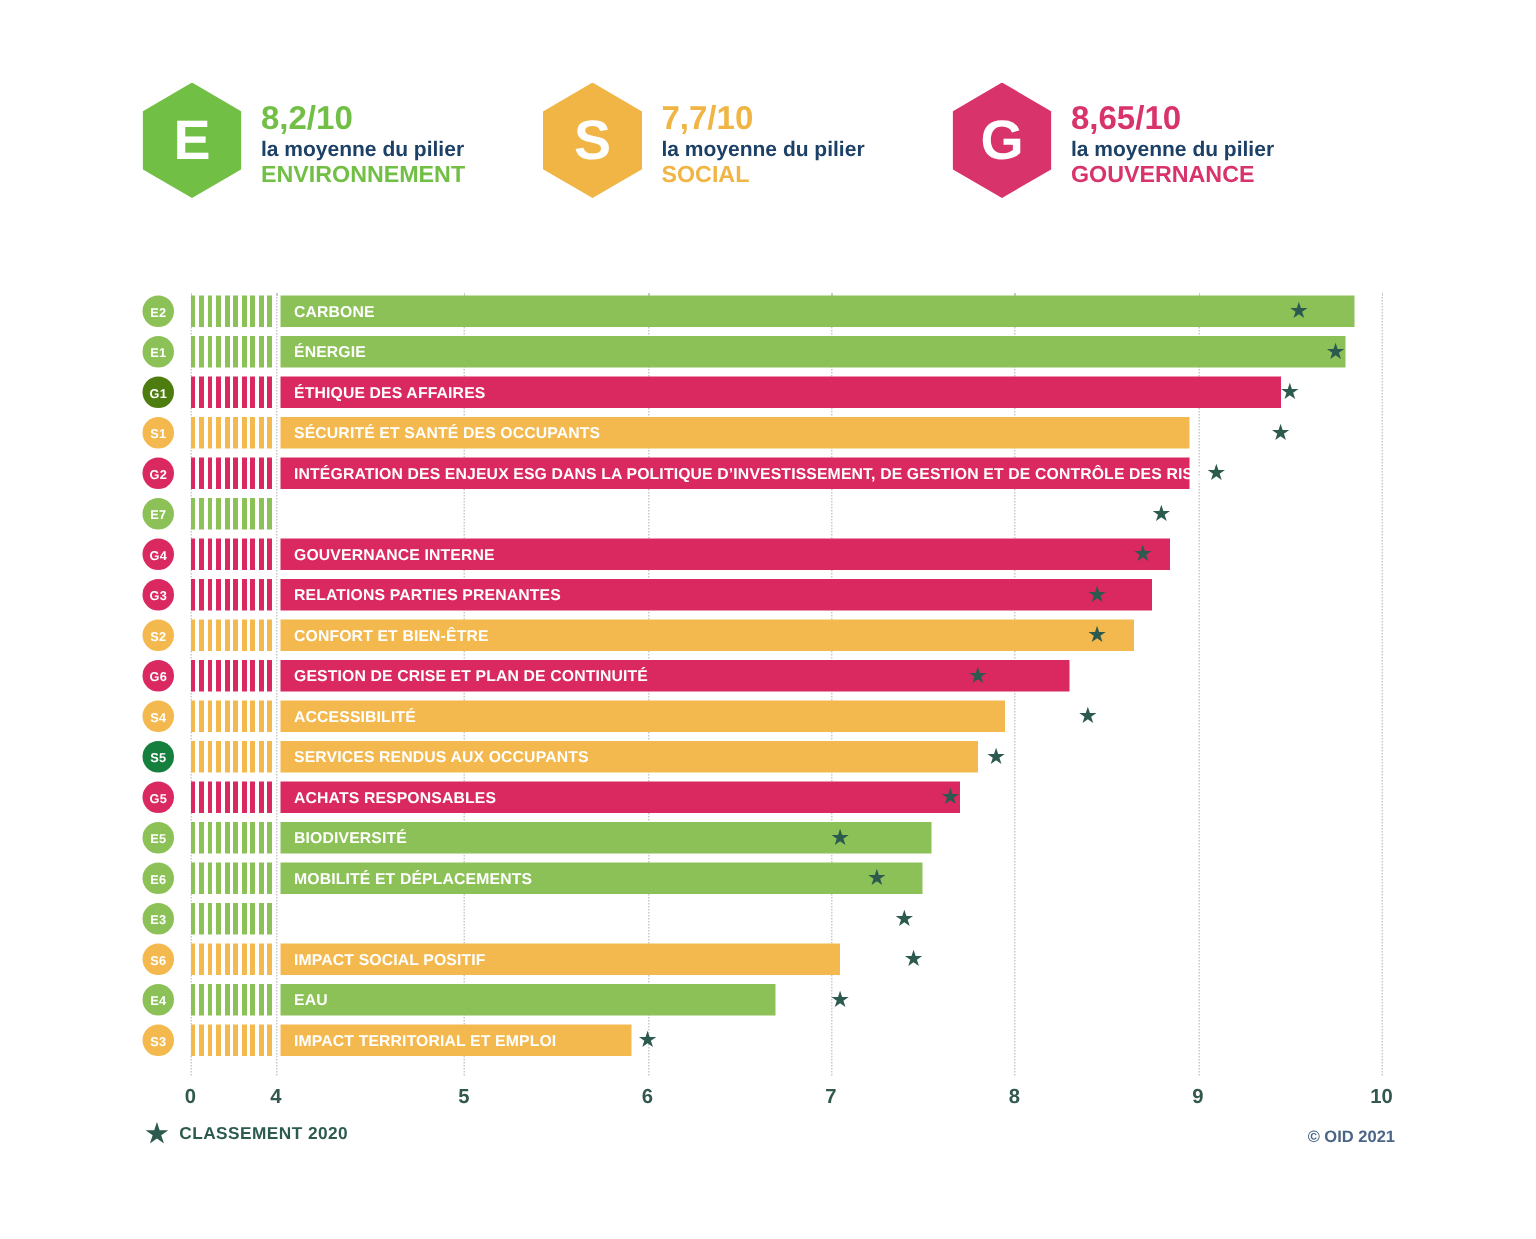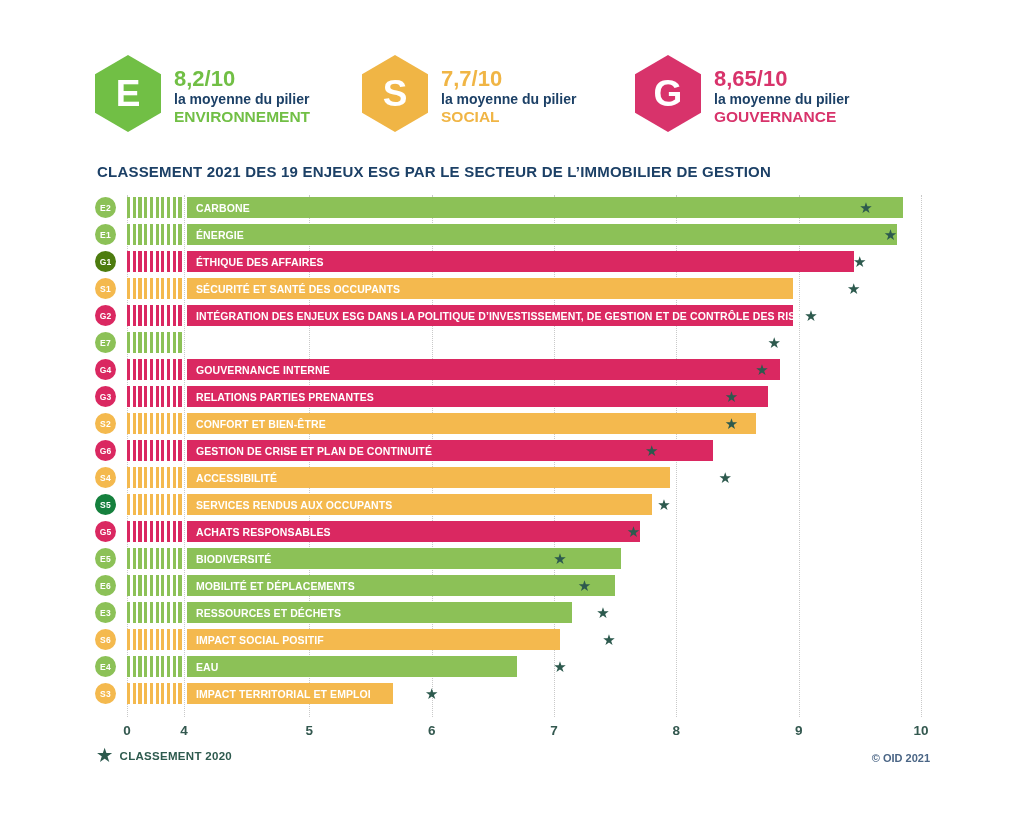--- a/index.html
+++ b/index.html
@@ -84,21 +84,20 @@
   </div>
   <div class="badge" style="left:635px">
     <div class="hex" style="background: rgb(216, 51, 107);">G</div>
     <div class="badge-text">
       <div class="badge-score" style="color: rgb(216, 51, 107);">8,65/10</div>
       <div class="badge-sub">la moyenne du pilier</div>
       <div class="badge-name" style="color: rgb(216, 51, 107);">GOUVERNANCE</div>
     </div>
   </div>
 
-  <div class="title">CLASSEMENT 2021 DES 19 ENJEUX ESG PAR LE SECTEUR DE L’IMMOBILIER DE GESTION</div>
 
   <div class="chart" id="chart">
       <div class="gridline" style="left: 30px;"></div>
       <div class="tick-label" style="left: 30px;">0</div>
       <div class="gridline" style="left: 87px;"></div>
       <div class="tick-label" style="left: 87px;">4</div>
       <div class="gridline" style="left: 212.33px;"></div>
       <div class="tick-label" style="left: 212.33px;">5</div>
       <div class="gridline" style="left: 334.66px;"></div>
       <div class="tick-label" style="left: 334.66px;">6</div>
@@ -223,23 +222,20 @@
         <div class="code" style="background: rgb(140, 193, 87);">E6</div>
         <div class="hatch" style="background: repeating-linear-gradient(90deg, rgb(140, 193, 87) 0px, rgb(140, 193, 87) 3.2px, rgb(255, 255, 255) 3.2px, rgb(255, 255, 255) 5.7px);"></div>
         <div class="bar" style="background: rgb(140, 193, 87); width: 428.155px;">
           <span class="bar-label">MOBILITÉ ET DÉPLACEMENTS</span>
         </div>
         <span class="star" style="left: 487.572px; color: rgb(45, 90, 78);">★</span>
       </div>
       <div class="row" style="top: 405px;">
         <div class="code" style="background: rgb(140, 193, 87);">E3</div>
         <div class="hatch" style="background: repeating-linear-gradient(90deg, rgb(140, 193, 87) 0px, rgb(140, 193, 87) 3.2px, rgb(255, 255, 255) 3.2px, rgb(255, 255, 255) 5.7px);"></div>
-        <div class="bar" style="background: rgb(140, 193, 87); width: 385.339px;">
-          <span class="bar-label">RESSOURCES ET DÉCHETS</span>
-        </div>
         <span class="star" style="left: 505.922px; color: rgb(45, 90, 78);">★</span>
       </div>
       <div class="row" style="top: 432px;">
         <div class="code" style="background: rgb(244, 185, 78);">S6</div>
         <div class="hatch" style="background: repeating-linear-gradient(90deg, rgb(244, 185, 78) 0px, rgb(244, 185, 78) 3.2px, rgb(255, 255, 255) 3.2px, rgb(255, 255, 255) 5.7px);"></div>
         <div class="bar" style="background: rgb(244, 185, 78); width: 373.106px;">
           <span class="bar-label">IMPACT SOCIAL POSITIF</span>
         </div>
         <span class="star" style="left: 512.038px; color: rgb(45, 90, 78);">★</span>
       </div>
@@ -247,21 +243,21 @@
         <div class="code" style="background: rgb(140, 193, 87);">E4</div>
         <div class="hatch" style="background: repeating-linear-gradient(90deg, rgb(140, 193, 87) 0px, rgb(140, 193, 87) 3.2px, rgb(255, 255, 255) 3.2px, rgb(255, 255, 255) 5.7px);"></div>
         <div class="bar" style="background: rgb(140, 193, 87); width: 330.291px;">
           <span class="bar-label">EAU</span>
         </div>
         <span class="star" style="left: 463.106px; color: rgb(45, 90, 78);">★</span>
       </div>
       <div class="row" style="top: 486px;">
         <div class="code" style="background: rgb(244, 185, 78);">S3</div>
         <div class="hatch" style="background: repeating-linear-gradient(90deg, rgb(244, 185, 78) 0px, rgb(244, 185, 78) 3.2px, rgb(255, 255, 255) 3.2px, rgb(255, 255, 255) 5.7px);"></div>
-        <div class="bar" style="background: rgb(244, 185, 78); width: 206px;">
+        <div class="bar" style="background: rgb(244, 185, 78); width: 234px;">
           <span class="bar-label">IMPACT TERRITORIAL ET EMPLOI</span>
         </div>
         <span class="star" style="left: 334.66px; color: rgb(45, 90, 78);">★</span>
       </div>
     </div>
 
   <div class="legend">
     <span class="legend-star">★</span>
     <span>CLASSEMENT 2020</span>
   </div>

